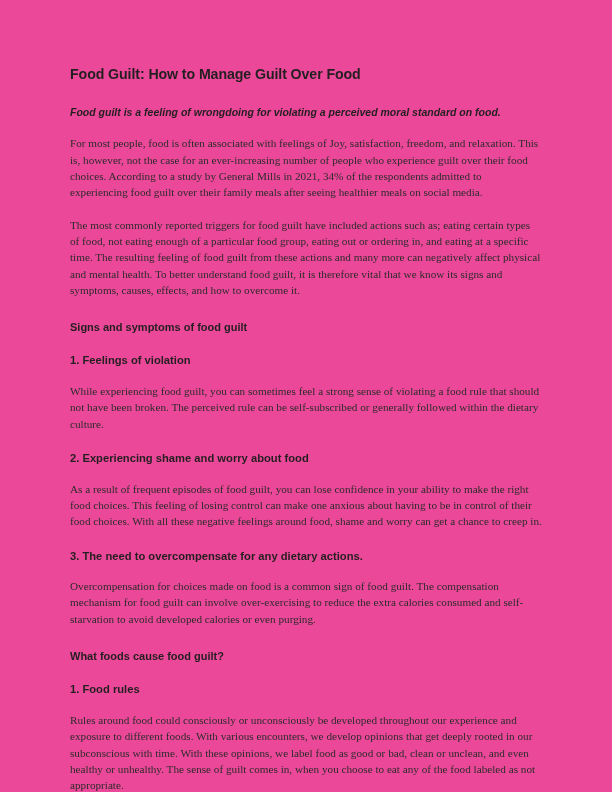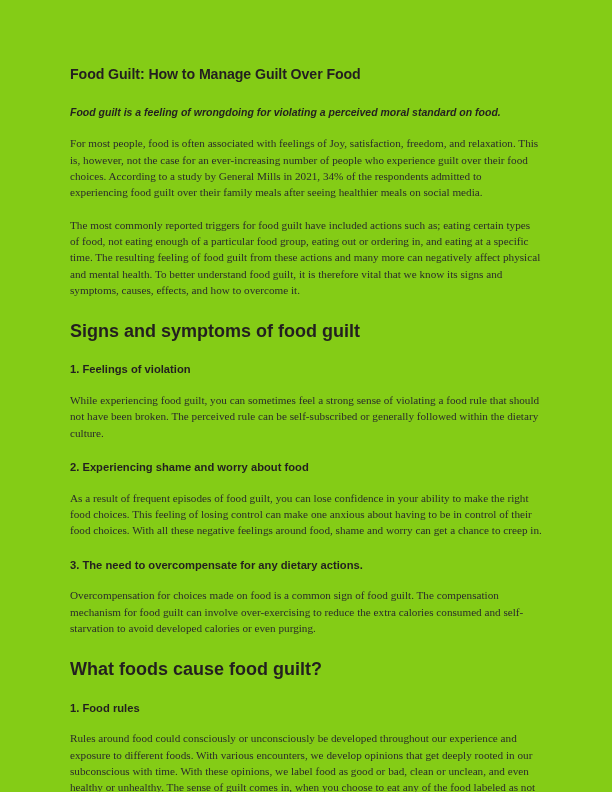--- a/index.html
+++ b/index.html
@@ -9,21 +9,21 @@
     background: #ffffff;
   }
   body {
     font-family: "Liberation Sans", sans-serif;
     -webkit-font-smoothing: antialiased;
   }
   .page {
     position: relative;
     width: 612px;
     height: 792px;
-    background: #84cc16;
+    background: #ec4899;
     overflow: hidden;
     box-sizing: border-box;
     padding-left: 36px;
   }
   .doc-body {
     position: absolute;
     left: 70px;
     top: 66px;
     width: 472px;
   }
@@ -51,21 +51,21 @@
     color: #2b2b2b;
     line-height: 1.455;
     margin: 16px 0 0 0;
     text-align: left;
     font-family: Liberation Serif, serif;
   }
   p.para.tight {
     margin-top: 14px;
   }
   h2.section {
-    font-size: 18px;
+    font-size: 11px;
     font-weight: bold;
     color: #231f20;
     line-height: 1.3;
     margin: 22px 0 0 0;
   }
   h3.subhead {
     font-size: 11.2px;
     font-weight: bold;
     color: #231f20;
     line-height: 1.4;

